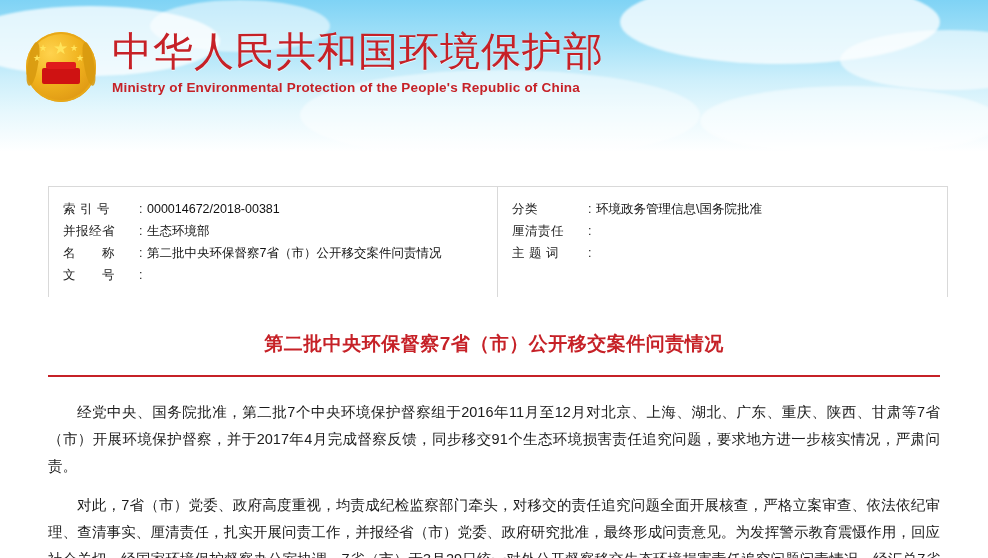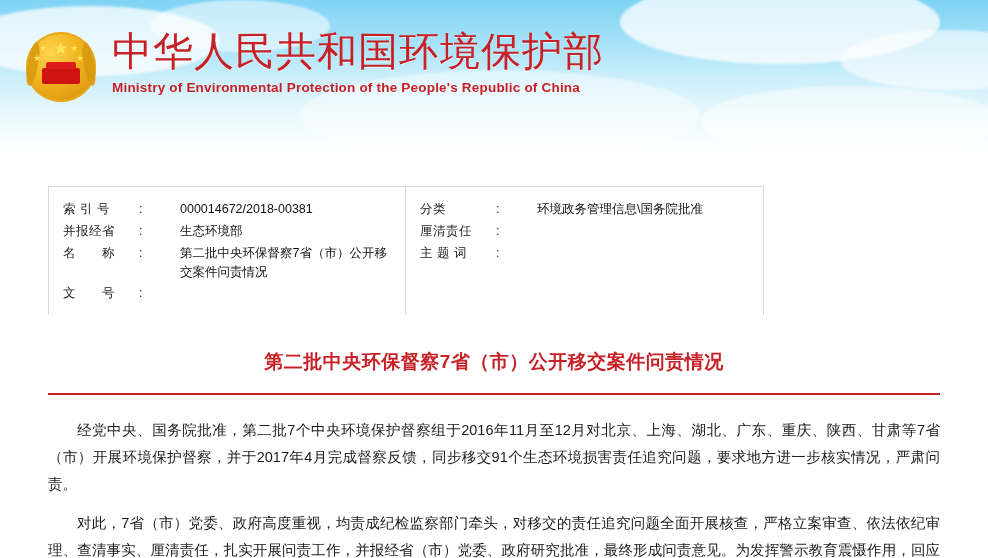--- a/index.html
+++ b/index.html
@@ -124,21 +124,21 @@
     width: 988px;
     background: #ffffff;
     padding: 0 48px;
   }
 
   
   .meta {
     border: 1px solid #d9d9d9;
     border-bottom: none;
     display: flex;
-    width: 716px;
+    width: 900px;
     margin-top: 34px;
     background: #fff;
   }
   .meta-col { width: 50%; padding: 12px 0 10px 0; }
   .meta-col.left { border-right: 1px solid #d9d9d9; }
   .meta-row {
     display: flex;
     align-items: flex-start;
     min-height: 22px;
     padding: 1px 0;
@@ -152,21 +152,20 @@
     line-height: 19px;
     letter-spacing: .5px;
   }
   .meta-colon { width: 8px; flex: 0 0 8px; font-size: 12.5px; line-height: 19px; color: #222; }
   .meta-value {
     flex: 1 1 auto;
     font-size: 12.5px;
     line-height: 19px;
     color: #111;
     padding-right: 10px;
-    margin-left: 33px;
   }
 
   
   .article { width: 892px; }
   .art-title {
     color: #c62127;
     font-size: 19px;
     font-weight: bold;
     text-align: center;
     margin-top: 34px;

